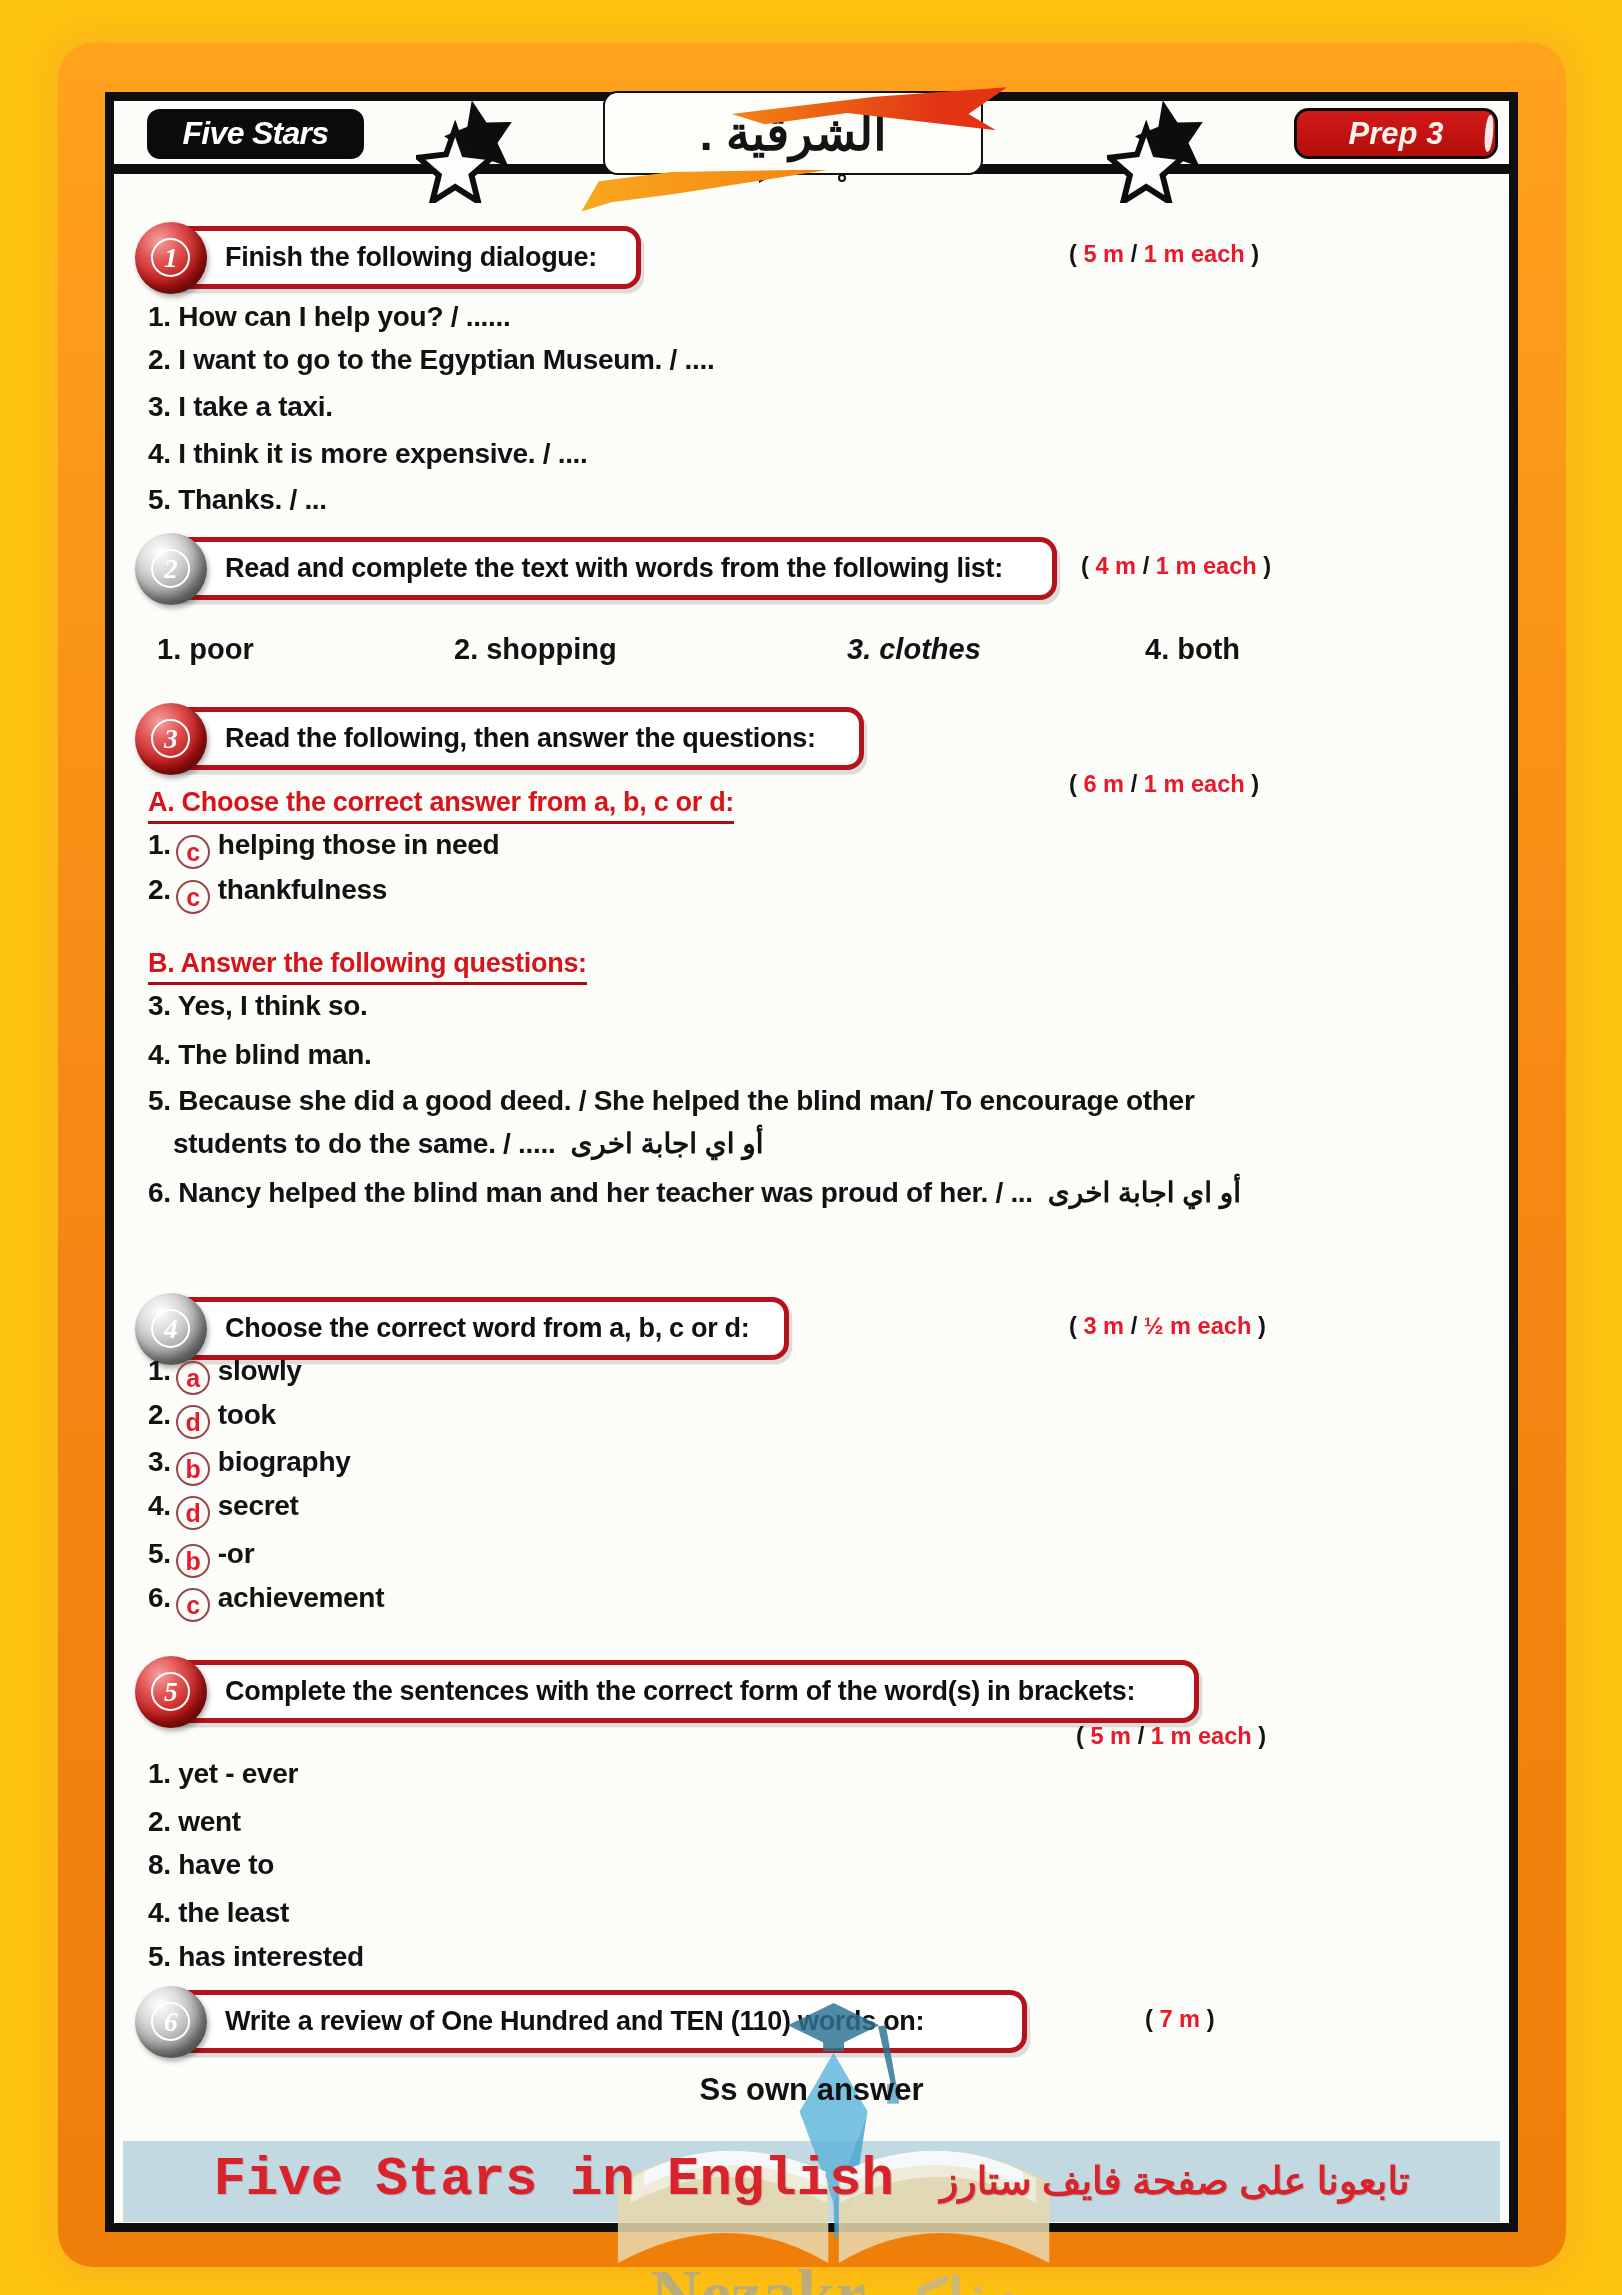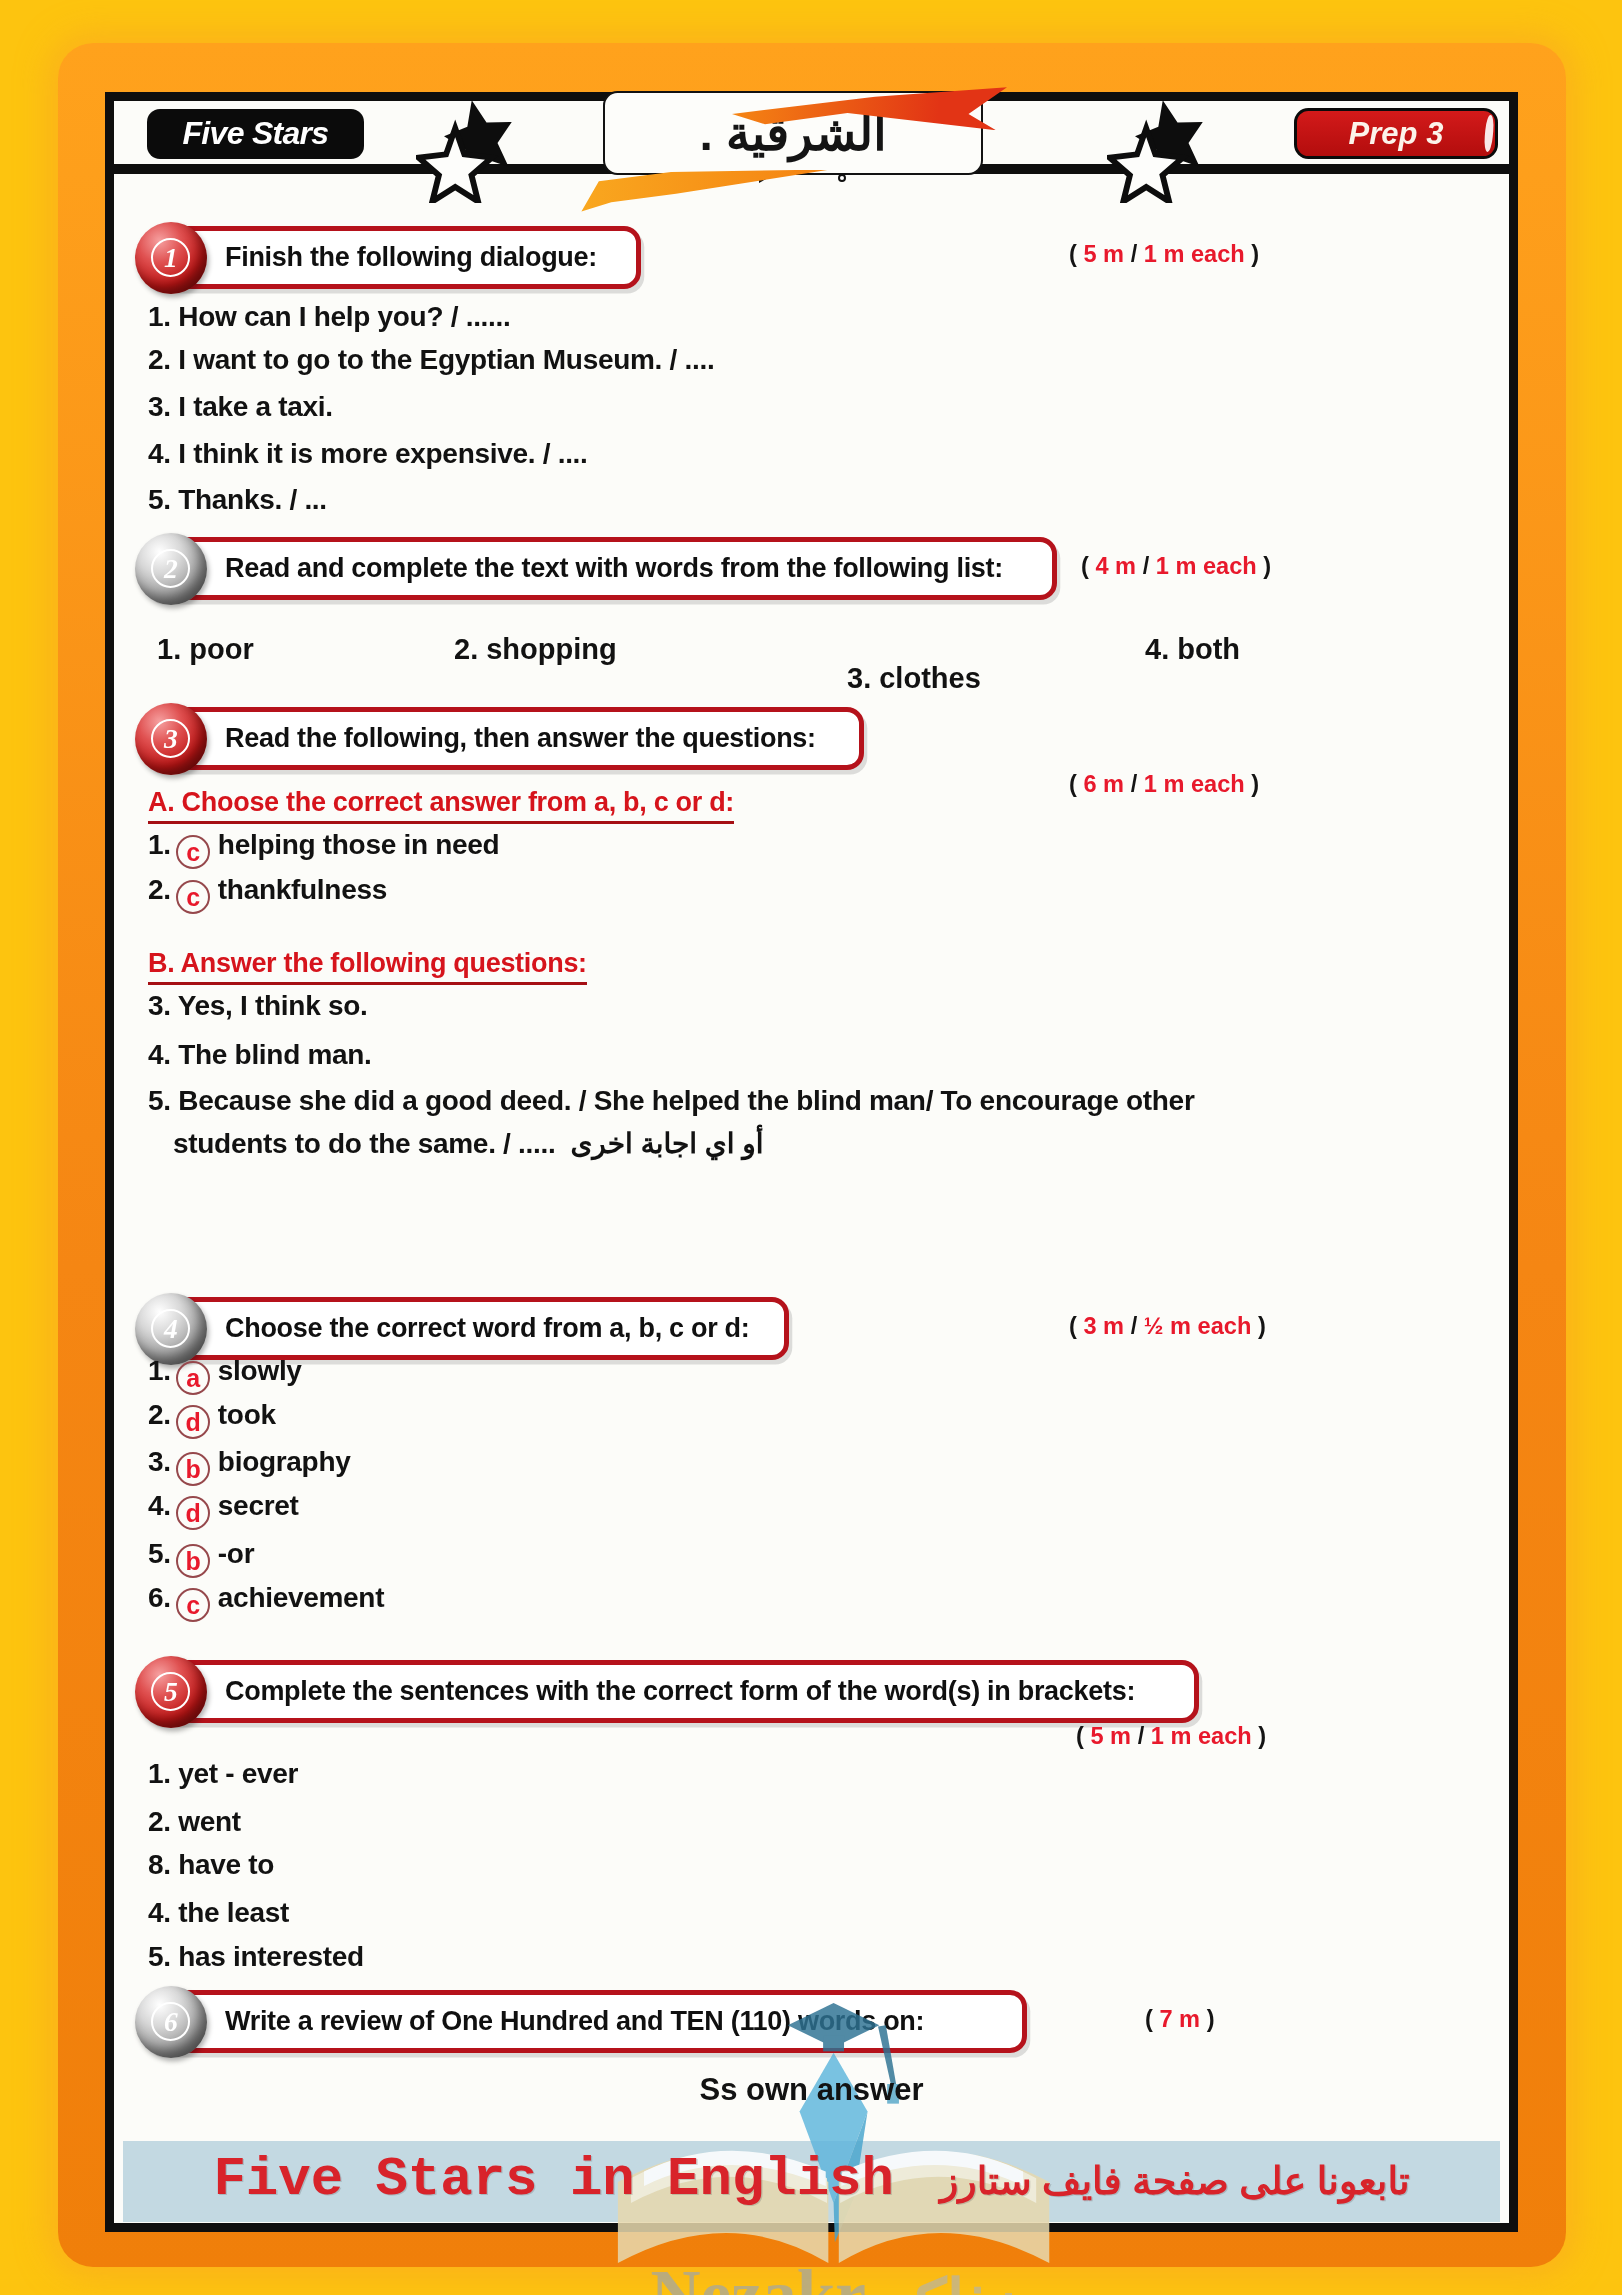--- a/index.html
+++ b/index.html
@@ -169,21 +169,21 @@
   <div class="marks" style="left:967px; top:452px;">
     <span>(</span>
     <span class="mk">4 m</span>
     <span>/</span>
     <span class="mk">1 m each</span>
     <span>)</span>
   </div>
   <div>
     <span class="wl-item" style="left:43px;   top:532px;">1. poor</span>
     <span class="wl-item" style="left:340px;  top:532px;">2. shopping</span>
-    <span class="wl-item" style="left:733px; top:561px;">3. clothes</span>
+    <span class="wl-item" style="left:733px; top:532px;font-style:italic;">3. clothes</span>
     <span class="wl-item" style="left:1031px; top:532px;">4. both</span>
   </div>
 
   <div class="qbox" style="top:606px; width:720px;">
     <span class="badge badge-red">
       <span class="badge-num">3</span>
     </span>
     <span>Read the following, then answer the questions:</span>
   </div>
   <div class="marks" style="left:955px; top:622px;margin-top:48px;">
@@ -201,20 +201,24 @@
   <div class="ans" style="top:773px;">
     <span>2.</span><span class="cc">c</span><span>thankfulness</span>
   </div>
 
   <div class="subhead" style="top:847px;">B. Answer the following questions:</div>
   <div class="ans" style="top:889px;">3. Yes, I think so.</div>
   <div class="ans" style="top:938px;">4. The blind man.</div>
   <div class="ans" style="top:984px;">5. Because she did a good deed. / She helped the blind man/ To encourage other</div>
   <div class="ans" style="top:1026px; left:59px;">
     <span>students to do the same. / .....</span>&nbsp;
+    <span class="ar">أو اي اجابة اخرى</span>
+  </div>
+  <div class="ans" style="top:1075px;">
+    <span>6. Nancy helped the blind man and her teacher was proud of her. / ...</span>&nbsp;
     <span class="ar">أو اي اجابة اخرى</span>
   </div>
 
   <div class="qbox" style="top:1196px; width:645px;">
     <span class="badge badge-gray">
       <span class="badge-num">4</span>
     </span>
     <span>Choose the correct word from a, b, c or d:</span>
   </div>
   <div class="marks" style="left:955px; top:1212px;">

